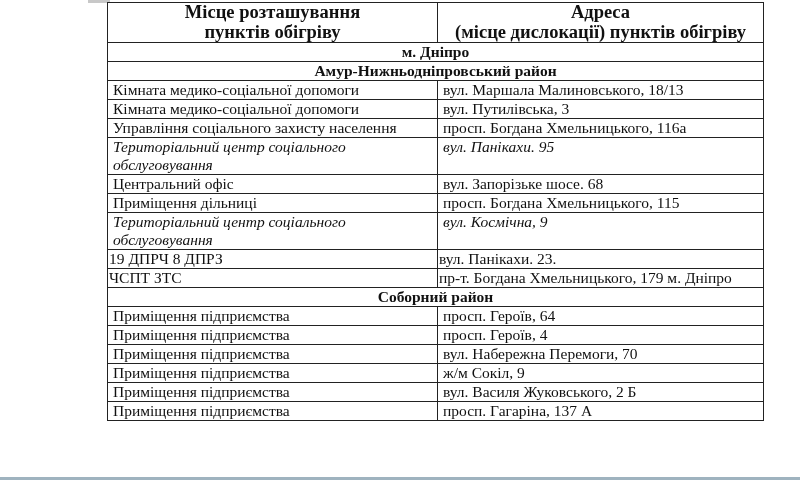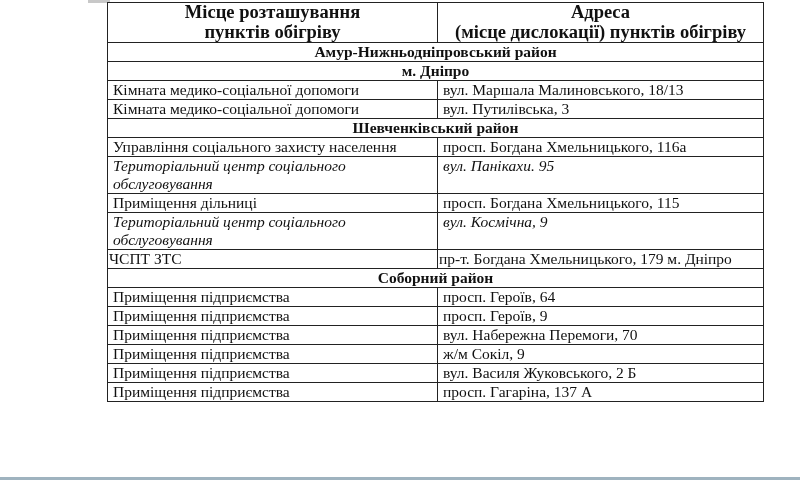--- a/index.html
+++ b/index.html
@@ -85,75 +85,80 @@
         <div>пунктів обігріву</div>
       </th>
       <th>
         <div>Адреса</div>
         <div>(місце дислокації) пунктів обігріву</div>
       </th>
     </tr>
   </thead>
   <tbody>
     <tr class="section">
-      <td colspan="2">Амур-Нижньодніпровський район</td>
+      <td colspan="2">м. Дніпро</td>
     </tr>
 
     <tr class="section">
-      <td colspan="2">м. Дніпро</td>
+      <td colspan="2">Амур-Нижньодніпровський район</td>
     </tr>
     <tr class="single">
       <td>Кімната медико-соціальної допомоги</td>
       <td>вул. Маршала Малиновського, 18/13</td>
     </tr>
     <tr class="single">
       <td>Кімната медико-соціальної допомоги</td>
       <td>вул. Путилівська, 3</td>
     </tr>
 
-    <tr class="section">
-      <td colspan="2">Шевченківський район</td>
-    </tr>
     <tr class="single">
       <td>Управління соціального захисту населення</td>
       <td>просп. Богдана Хмельницького, 116а</td>
     </tr>
     <tr class="double">
       <td>
         <div>Територіальний центр соціального</div>
         <div>обслуговування</div>
       </td>
       <td>вул. Панікахи. 95</td>
     </tr>
     <tr class="single">
+      <td>Центральний офіс</td>
+      <td>вул. Запорізьке шосе. 68</td>
+    </tr>
+    <tr class="single">
       <td>Приміщення дільниці</td>
       <td>просп. Богдана Хмельницького, 115</td>
     </tr>
     <tr class="double">
       <td>
         <div>Територіальний центр соціального</div>
         <div>обслуговування</div>
       </td>
       <td>вул. Космічна, 9</td>
+    </tr>
+    <tr class="single">
+      <td class="tight">19 ДПРЧ 8 ДПРЗ</td>
+      <td class="tight">вул. Панікахи. 23.</td>
     </tr>
     <tr class="single">
       <td class="tight">ЧСПТ ЗТС</td>
       <td class="tight">пр-т. Богдана Хмельницького, 179 м. Дніпро</td>
     </tr>
 
     <tr class="section">
       <td colspan="2">Соборний район</td>
     </tr>
     <tr class="single">
       <td>Приміщення підприємства</td>
       <td>просп. Героїв, 64</td>
     </tr>
     <tr class="single">
       <td>Приміщення підприємства</td>
-      <td>просп. Героїв, 9</td>
+      <td>просп. Героїв, 4</td>
     </tr>
     <tr class="single">
       <td>Приміщення підприємства</td>
       <td>вул. Набережна Перемоги, 70</td>
     </tr>
     <tr class="single">
       <td>Приміщення підприємства</td>
       <td>ж/м Сокіл, 9</td>
     </tr>
     <tr class="single">

